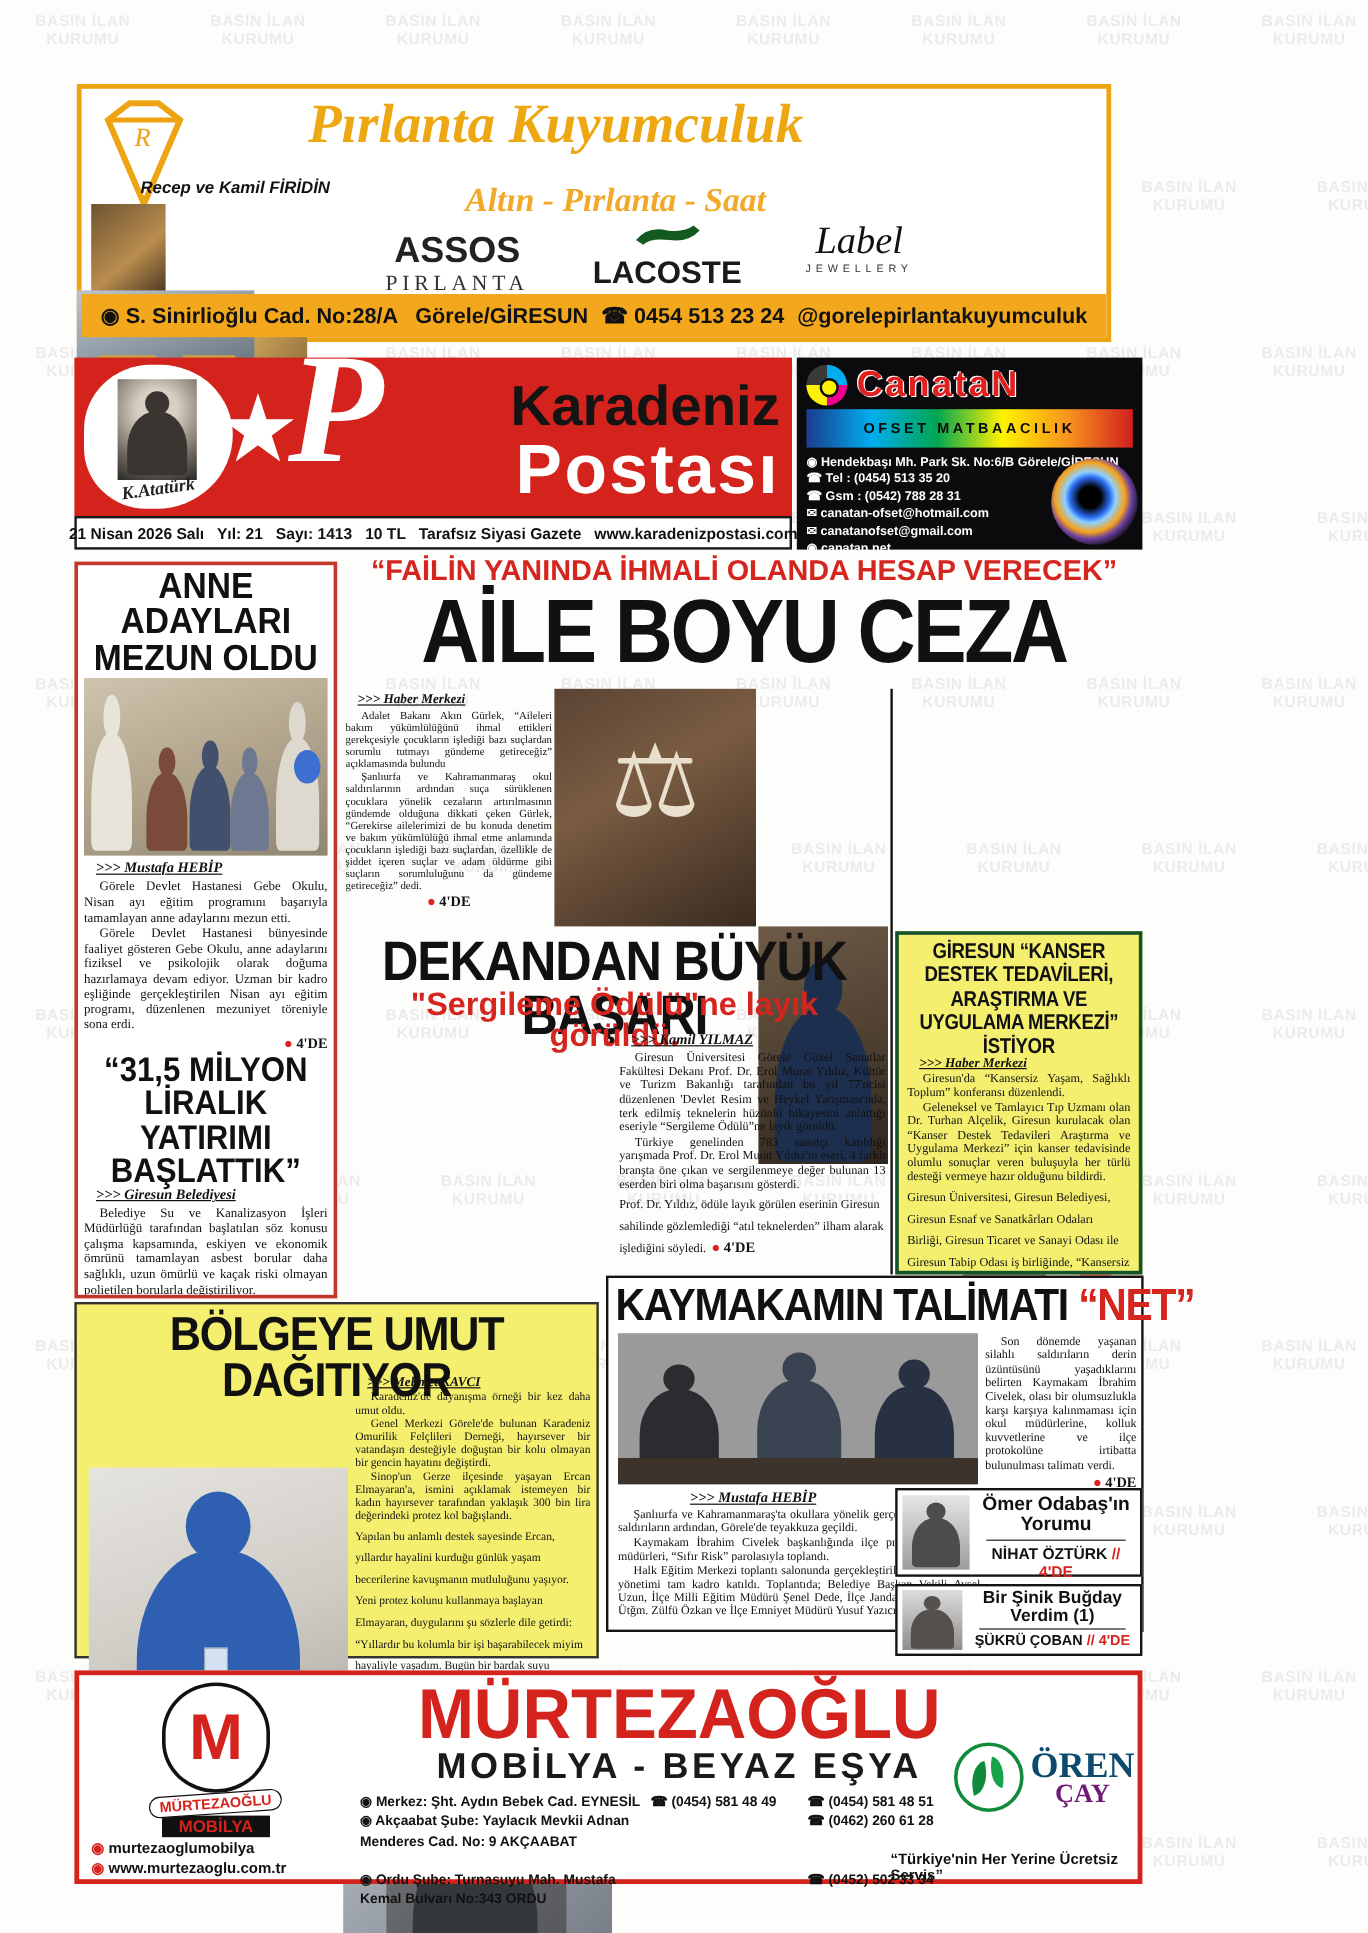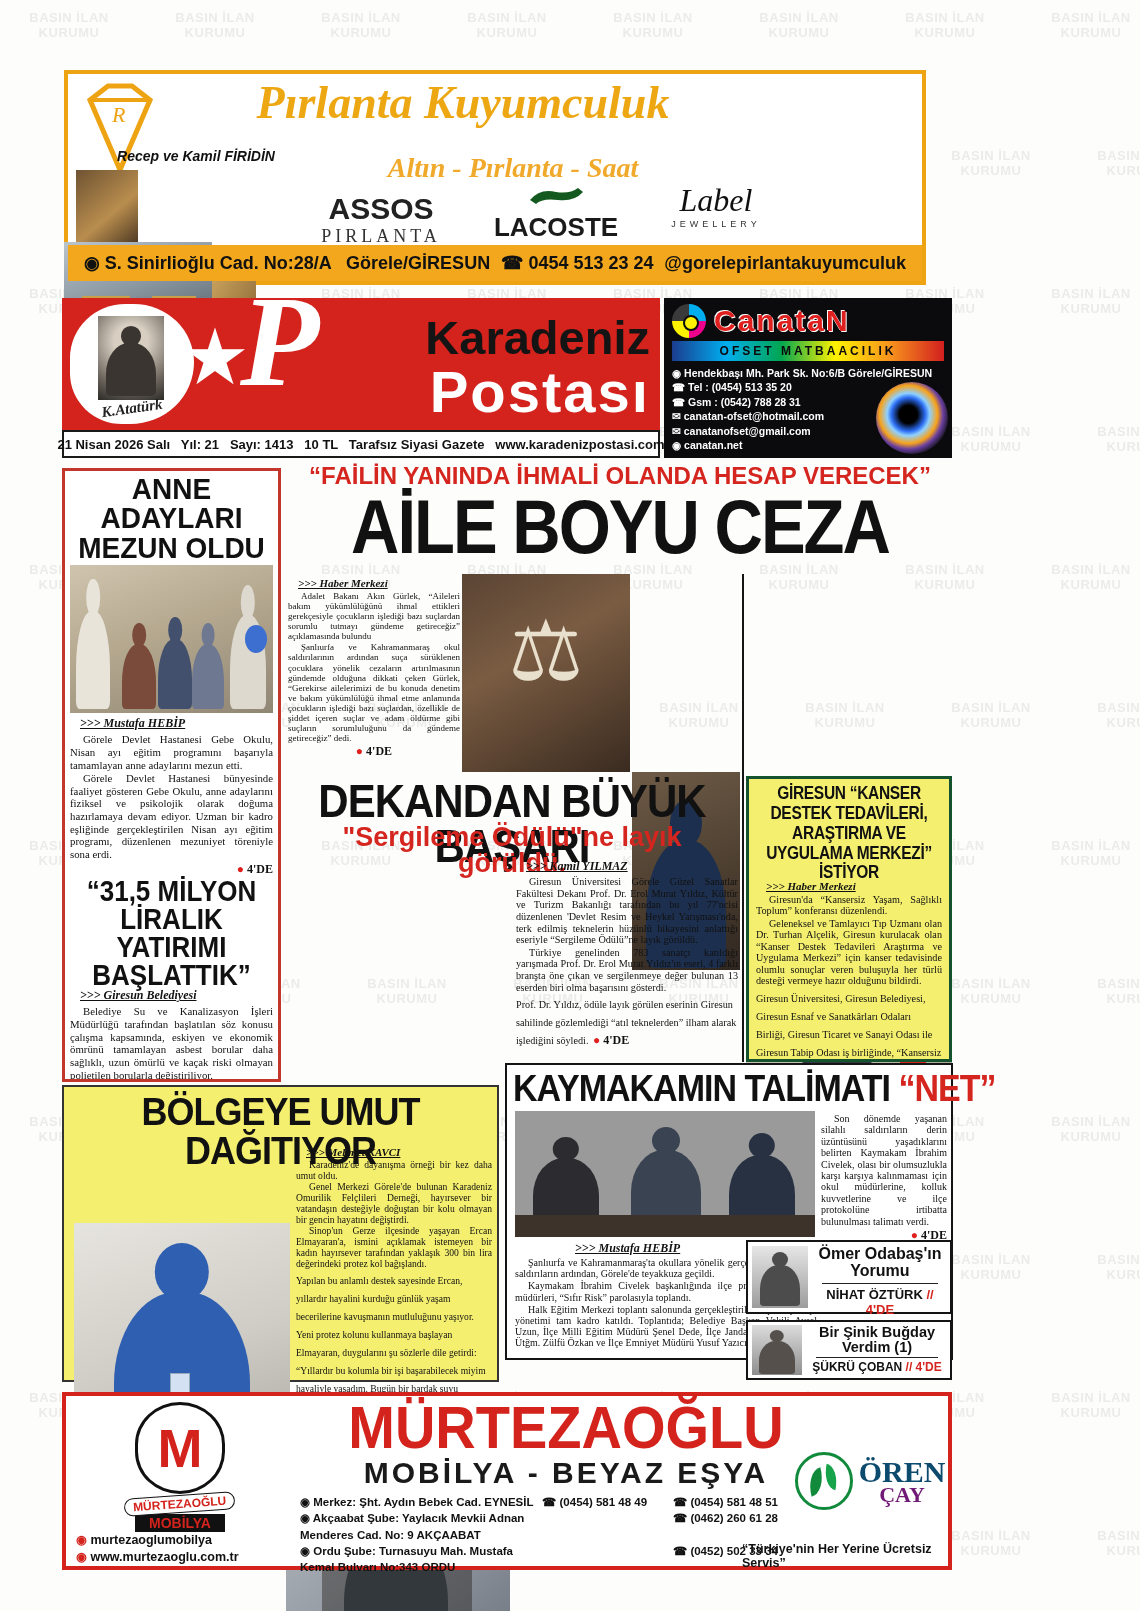--- a/index.html
+++ b/index.html
@@ -278,21 +278,21 @@
   </div>
   <div class="abs pre" style="left:62px;top:430px;width:598px;height:28px;background:#fff;border:2px solid #1a1a1a;display:flex;align-items:center;justify-content:center;font:bold 13px 'Liberation Sans',sans-serif;z-index:2;">21 Nisan 2026 Salı   Yıl: 21   Sayı: 1413   10 TL   Tarafsız Siyasi Gazete   www.karadenizpostasi.com</div>
 
   <div class="abs" style="left:664px;top:298px;width:288px;height:160px;background:#0b0b0e;color:#fff;z-index:2;padding:6px 8px;">
     <div style="display:flex;align-items:center;gap:8px;">
       <div style="width:34px;height:34px;border-radius:50%;background:conic-gradient(#00aeef 0 25%,#ec008c 0 50%,#fff200 0 75%,#3a3a3a 0 100%);position:relative;">
         <div style="position:absolute;left:11px;top:11px;width:12px;height:12px;border-radius:50%;background:#fff200;border:2px solid #0b0b0e;"></div>
       </div>
       <div style="font:bold 30px 'Liberation Sans',sans-serif;color:#e01f1f;text-shadow:1px 1px 0 #fff,-1px -1px 0 #fff;letter-spacing:2px;">CanataN</div>
     </div>
-    <div style="margin:3px 0 5px 0;height:20px;background:linear-gradient(90deg,#1b3c8f,#00aeef,#00a651,#fff200,#f7941d,#d21f1f);display:flex;align-items:center;justify-content:center;">
+    <div style="margin:3px 0 5px 0;height:32px;background:linear-gradient(90deg,#1b3c8f,#00aeef,#00a651,#fff200,#f7941d,#d21f1f);display:flex;align-items:center;justify-content:center;">
       <span style="font:bold 12px 'Liberation Sans',sans-serif;color:#0b0b0e;letter-spacing:3px;">OFSET MATBAACILIK</span>
     </div>
     <div style="font:bold 10.5px 'Liberation Sans',sans-serif;line-height:1.38;">
       <div><span>◉</span> <span>Hendekbaşı Mh. Park Sk. No:6/B Görele/GİRESUN</span></div>
       <div><span>☎</span> <span>Tel   : (0454) 513 35 20</span></div>
       <div><span>☎</span> <span>Gsm : (0542) 788 28 31</span></div>
       <div><span>✉</span> <span>canatan-ofset@hotmail.com</span></div>
       <div><span>✉</span> <span>canatanofset@gmail.com</span></div>
       <div><span>◉</span> <span>canatan.net</span></div>
     </div>
@@ -448,21 +448,21 @@
       <div style="display:flex;">
         <span style="flex:1;">◉ Merkez:  Şht. Aydın Bebek Cad. EYNESİL</span>
         <span style="width:118px;">☎ (0454) 581 48 49</span>
         <span style="width:118px;text-align:right;">☎ (0454) 581 48 51</span>
       </div>
       <div style="display:flex;">
         <span style="flex:1;">◉ Akçaabat Şube: Yaylacık Mevkii Adnan Menderes Cad. No: 9 AKÇAABAT</span>
         <span style="width:118px;"></span>
         <span style="width:118px;text-align:right;">☎ (0462) 260 61 28</span>
       </div>
-      <div style="display:flex;">
+      <div style="display:flex;margin-top:16px;">
         <span style="flex:1;">◉ Ordu Şube: Turnasuyu Mah. Mustafa Kemal Bulvarı No:343 ORDU</span>
         <span style="width:118px;"></span>
         <span style="width:118px;text-align:right;">☎ (0452) 502 33 34</span>
       </div>
     </div>
     <div class="abs" style="left:726px;top:56px;width:156px;text-align:center;">
       <div style="display:flex;align-items:center;justify-content:center;gap:6px;">
         <div style="width:52px;height:52px;border:3px solid #118a3c;border-radius:50%;position:relative;">
           <span style="position:absolute;left:10px;top:14px;width:16px;height:26px;background:#118a3c;border-radius:100% 0 100% 0;transform:rotate(-15deg);"></span>
           <span style="position:absolute;left:26px;top:10px;width:14px;height:24px;background:#16a34a;border-radius:0 100% 0 100%;transform:rotate(12deg);"></span>

